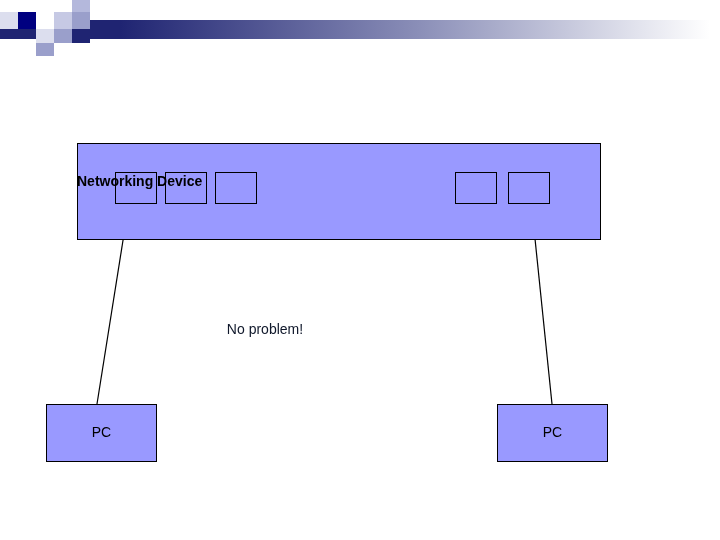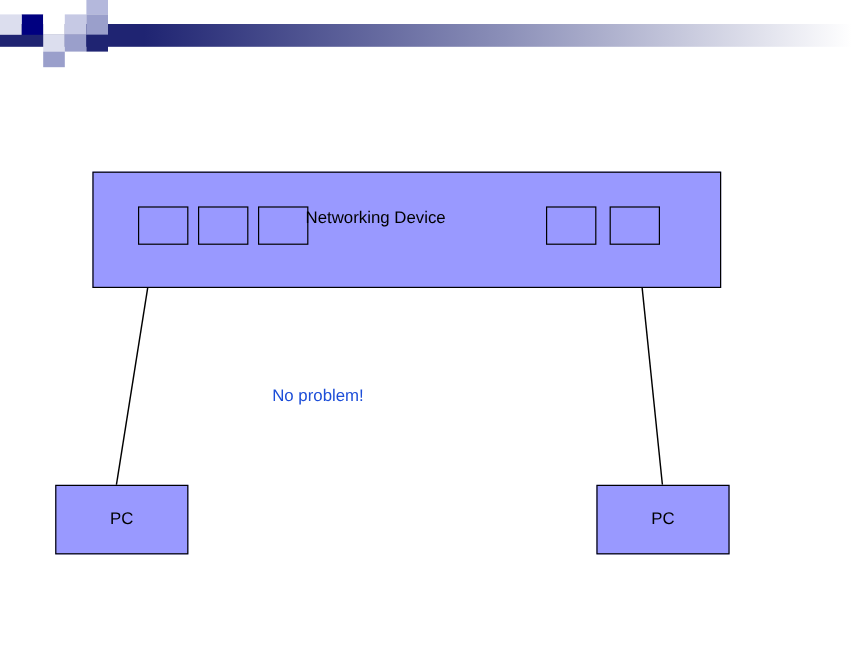--- a/index.html
+++ b/index.html
@@ -75,42 +75,42 @@
   .box-label {
     position: absolute;
     color: #000000;
     font-size: 14px;
     line-height: 17px;
     white-space: nowrap;
   }
   #device-label {
     left: 77px;
     top: 173px;
-    width: 472px;
-    text-align: center;
+    width: 524px;
+    font-weight: bold;
   }
   #pc-left-label {
     left: 46px;
     top: 424px;
     width: 111px;
     text-align: center;
   }
   #pc-right-label {
     left: 497px;
     top: 424px;
     width: 111px;
     text-align: center;
   }
   #status-note {
     position: absolute;
     left: 165px;
     top: 321px;
     width: 200px;
     text-align: center;
-    color: #1d4ed8;
+    color: #0f172a;
     font-size: 14px;
     line-height: 17px;
     white-space: nowrap;
   }
   #link-lines {
     position: absolute;
     left: 0;
     top: 0;
     width: 720px;
     height: 540px;

